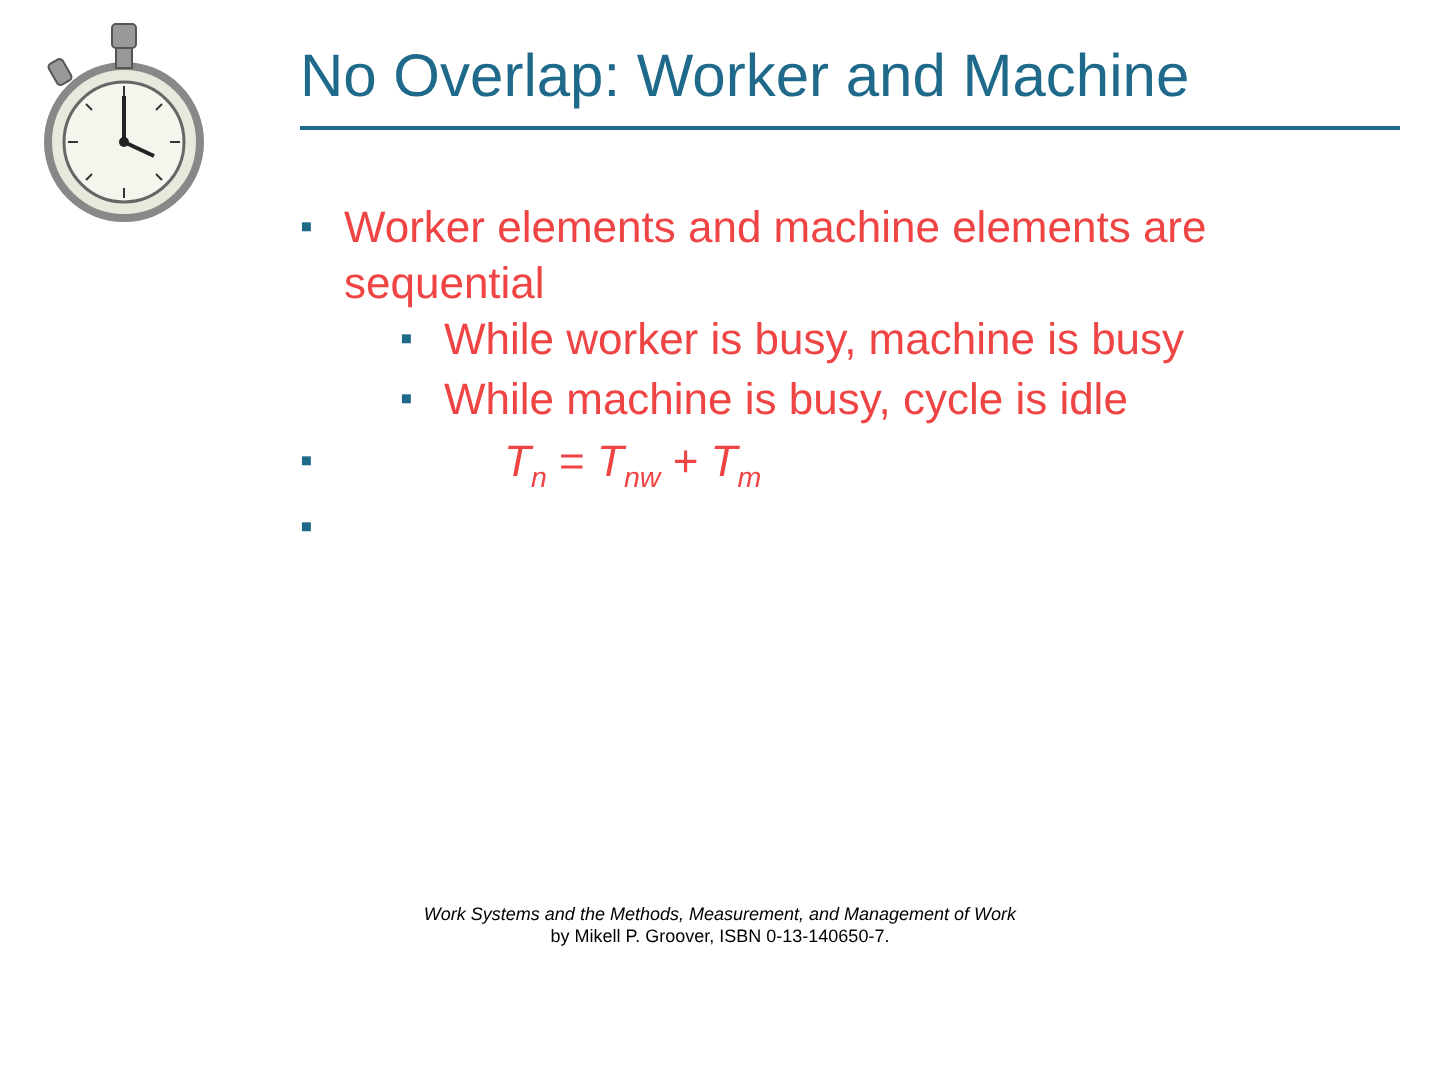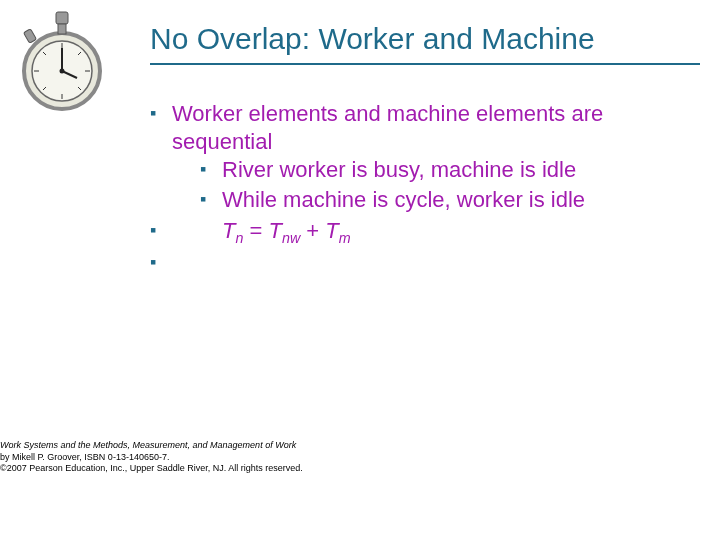--- a/index.html
+++ b/index.html
@@ -41,21 +41,21 @@
   .title-underline {
     border-bottom: 2px solid #1f6a8a;
     margin-top: 4px;
   }
   .body-area {
     position: absolute;
     left: 150px;
     top: 100px;
     right: 60px;
     font-size: 22px;
-    color: #a21caf;
+    color: #ef4444;
     line-height: 1.28;
   }
   ul.bullets {
     list-style: none;
     padding: 0;
     margin: 0;
   }
   ul.bullets > li {
     position: relative;
     padding-left: 22px;
@@ -81,36 +81,36 @@
   }
   ul.sub > li::before {
     content: "\25AA";
     position: absolute;
     left: 0;
     color: #1f6a8a;
     font-size: 18px;
     top: 2px;
   }
   .formula {
-    margin-left: 50px;
+    margin-left: 80px;
   }
   .sub-txt {
     font-size: 0.65em;
     vertical-align: sub;
     font-style: italic;
   }
   .ital {
     font-style: italic;
   }
   .footer {
     position: absolute;
     left: 0;
     right: 0;
     bottom: 24px;
-    text-align: left;
+    text-align: center;
     font-size: 9px;
     line-height: 1.25;
     color: #000;
     font-style: italic;
   }
   .footer .line2, .footer .line3 {
     font-style: normal;
   }
 </style>
 </head>
@@ -142,33 +142,32 @@
   <div class="title-area">
     <h1 class="title">No Overlap: Worker and Machine</h1>
     <div class="title-underline"></div>
   </div>
 
   <div class="body-area">
     <ul class="bullets">
       <li>
         <span>Worker elements and machine elements are sequential</span>
         <ul class="sub">
-          <li>River worker is busy, machine is idle</li>
-          <li>While machine is cycle, worker is idle</li>
+          <li>While worker is busy, machine is busy</li>
+          <li>While machine is busy, cycle is idle</li>
         </ul>
       </li>
       <li>
         <div class="formula">
           <span class="ital">T</span><span class="sub-txt">n</span><span> = </span><span class="ital">T</span><span class="sub-txt">nw</span><span> + </span><span class="ital">T</span><span class="sub-txt">m</span>
         </div>
       </li>
       <li>
       </li>
     </ul>
   </div>
 
   <div class="footer">
     <div>Work Systems and the Methods, Measurement, and Management of Work</div>
     <div class="line2">by Mikell P. Groover, ISBN 0-13-140650-7.</div>
-    <div class="line3">©2007 Pearson Education, Inc., Upper Saddle River, NJ.  All rights reserved.</div>
   </div>
 
 </div>
 
 </body></html>

